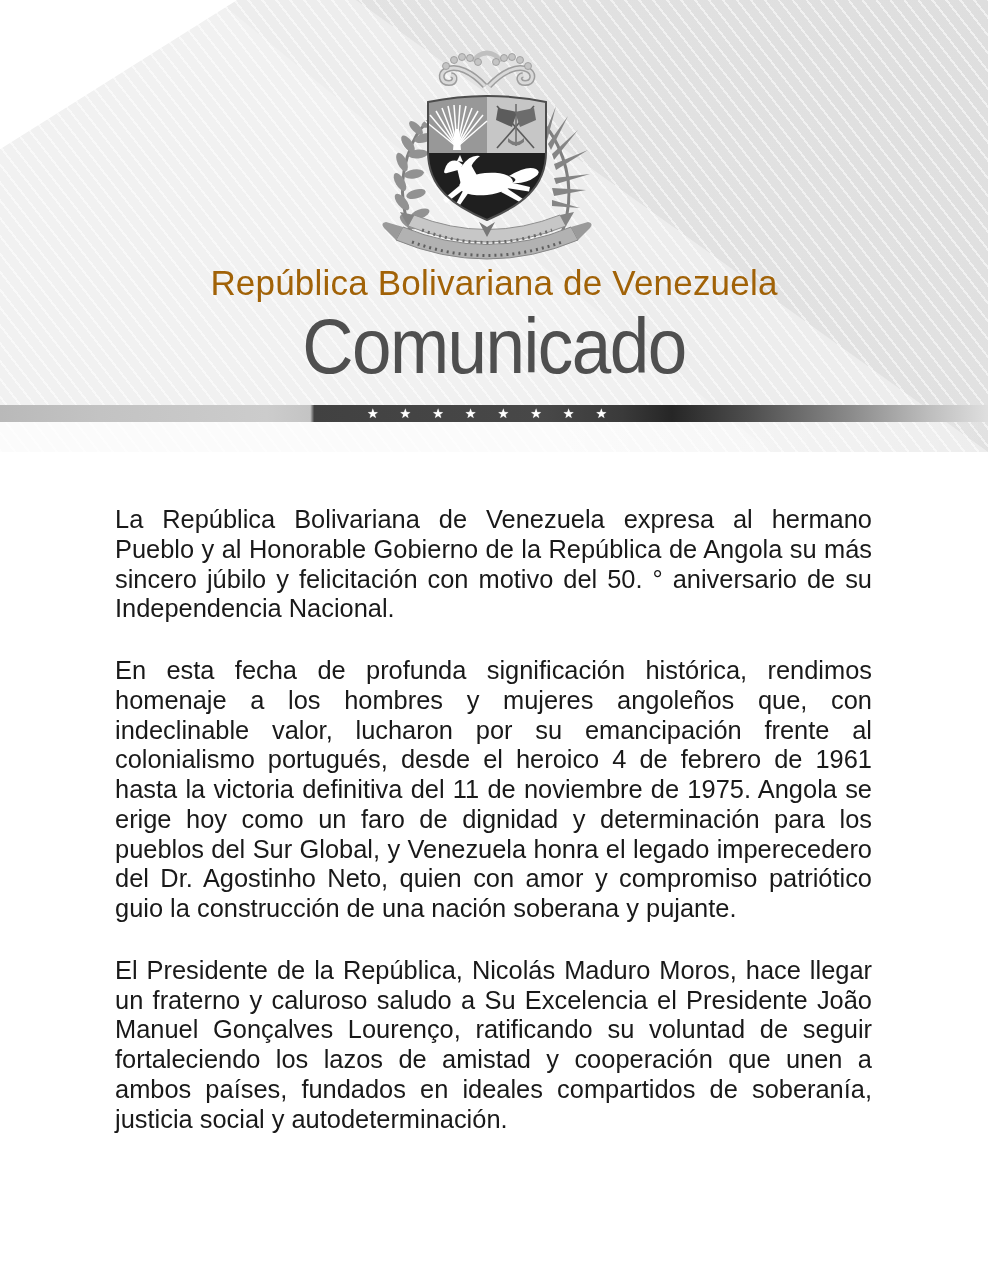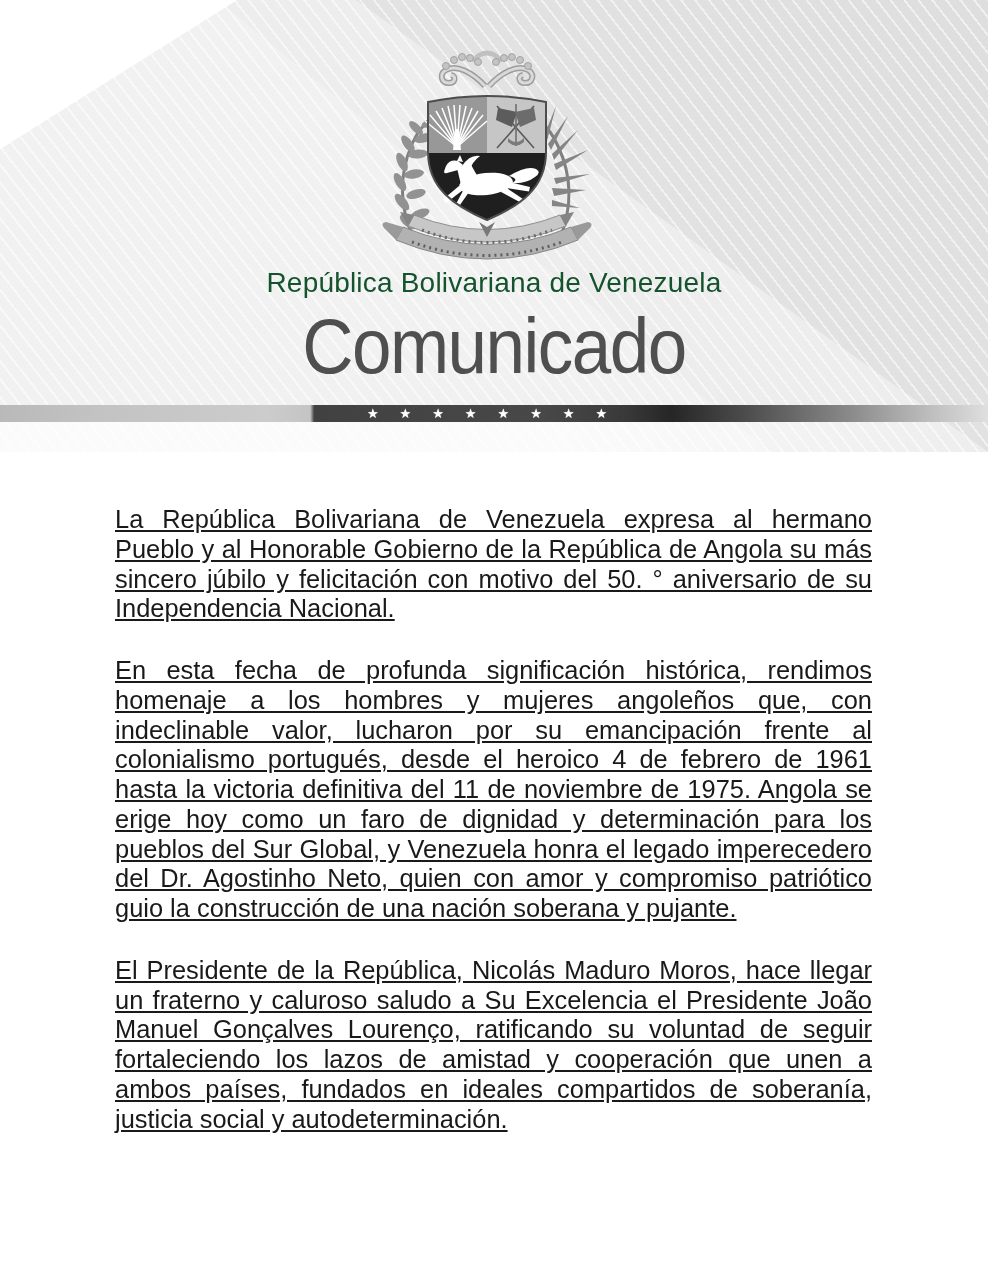--- a/index.html
+++ b/index.html
@@ -34,22 +34,22 @@
     position:absolute;inset:0;background:#ffffff;
     clip-path:polygon(0 0,24% 0,0 33%);
   }
   .header-bottom{
     position:absolute;left:0;top:422px;width:988px;height:30px;
     background:linear-gradient(90deg,rgba(255,255,255,.75) 0 55%,rgba(255,255,255,0) 100%);
   }
   .emblem{position:absolute;left:362px;top:26px;width:250px;height:240px;}
   .country-line{
     position:absolute;left:0;top:266px;width:988px;
-    text-align:center;font-size:28px;line-height:34px;
-    color:#14532d;letter-spacing:.2px;
+    text-align:center;font-size:35px;line-height:34px;
+    color:#a16207;letter-spacing:.2px;
   }
   .doc-title{
     position:absolute;left:0;top:306px;width:988px;
     text-align:center;font-size:71px;line-height:74px;
     color:#4f4f4f;letter-spacing:-1.5px;font-weight:400;
     transform:scaleY(1.1);transform-origin:center top;
   }
   
   .starbar{
     position:absolute;left:0;top:405px;width:988px;height:17px;
@@ -65,21 +65,21 @@
   }
   .stars span{
     color:#ffffff;font-size:13px;line-height:17px;
     text-shadow:0 0 1px rgba(255,255,255,.7);
   }
   
   .doc{position:absolute;left:115px;top:505px;width:757px;}
   .doc p{
     margin:0 0 32px 0;width:757px;
     font-size:25.42px;line-height:29.75px;
-    color:#191919;text-align:justify;text-justify:inter-word;text-decoration:underline;
+    color:#191919;text-align:justify;text-justify:inter-word;
   }
   .doc p:last-child{margin-bottom:8px;}
 </style>
 </head>
 <body>
 
 <div class="page">
 
   <div class="header">
     <div class="band"></div>

